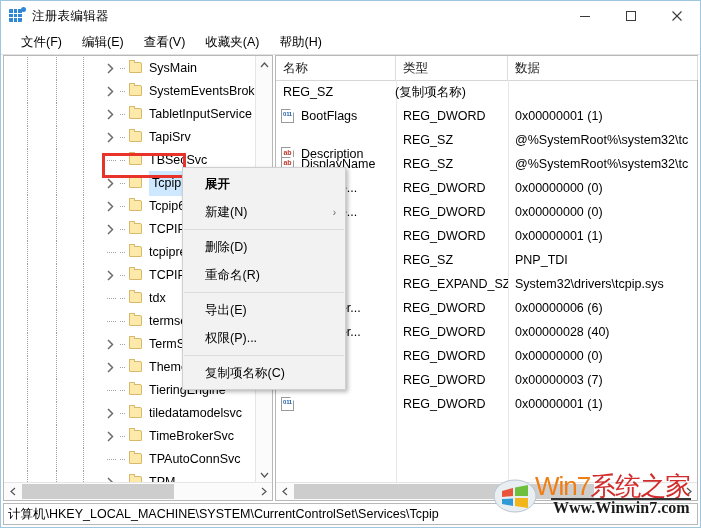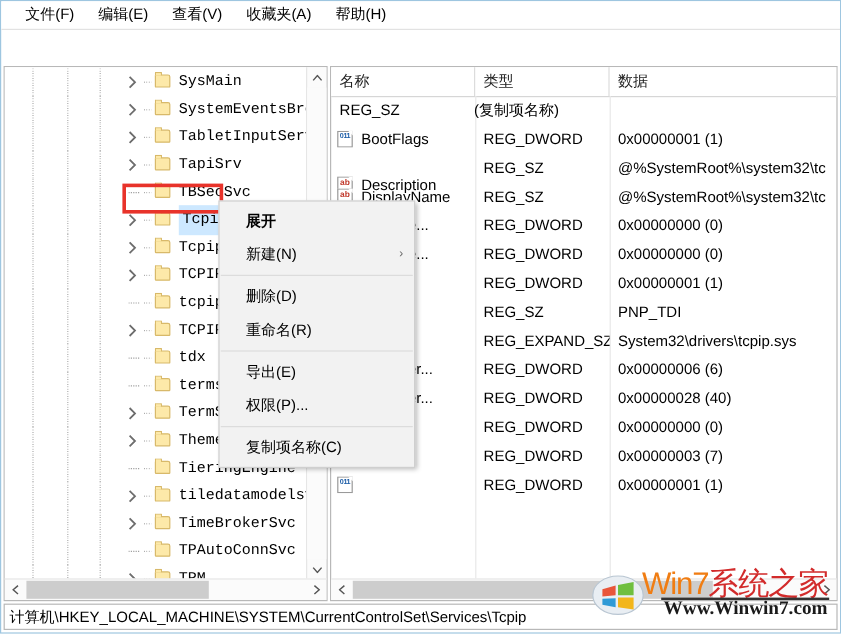--- a/index.html
+++ b/index.html
@@ -33,21 +33,21 @@
            border-bottom:1px solid #e2e2e2;}
   .menu-item{font-size:12.5px;color:#000;padding:0 10px;line-height:23px;white-space:nowrap;}
 
   
   .content{position:absolute;left:2px;top:54px;right:2px;bottom:26px;display:flex;}
   .pane{position:relative;border:1px solid #b8b8b8;background:#fff;box-sizing:border-box;}
   .left-pane{width:270px;flex:0 0 270px;}
   .right-pane{flex:1 1 auto;margin-left:2px;}
 
   
-  .tree-scroll{position:absolute;left:0;top:0;right:16px;bottom:17px;overflow:hidden;background:#fff;font-family:Liberation Mono, monospace;}
+  .tree-scroll{position:absolute;left:0;top:0;right:16px;bottom:17px;overflow:hidden;background:#fff;}
   .tree{position:relative;padding-top:1px;}
   .tree-row{height:23px;display:flex;align-items:center;position:relative;padding-left:0;white-space:nowrap;}
   .guides{position:absolute;left:0;top:0;height:23px;width:116px;pointer-events:none;}
   .guide{position:absolute;top:0;width:1px;height:23px;
      background-image:linear-gradient(to bottom,#a0a0a0 1px,transparent 1px);
      background-size:1px 2px;}
   .chev{width:16px;height:23px;flex:0 0 16px;margin-left:100px;position:relative;}
   .chev svg{position:absolute;left:3px;top:6px;}
   .dashdot{width:8px;height:23px;flex:0 0 8px;position:relative;}
   .dashdot::before{content:"";position:absolute;left:0;top:11px;width:6px;height:1px;
@@ -119,20 +119,47 @@
   .wm-cn{color:#d22b2b;}
   .wm-url{position:absolute;left:62px;top:34px;font-family:"Liberation Serif","DejaVu Serif",serif;
           font-size:16px;font-weight:bold;color:#1a1a1a;white-space:nowrap;}
   .wm-rule{position:absolute;left:60px;top:33px;width:140px;height:2px;background:#333;}
 </style>
 </head>
 <body>
 
 <div class="app">
 
+  <div class="titlebar">
+    <div class="title-icon">
+      <div class="grid"></div>
+        <div class="vbar"></div>
+        <div class="vbar2"></div>
+        <div class="dot"></div>
+    </div>
+    <div class="title-text">注册表编辑器</div>
+    <div class="win-controls">
+      <div class="win-btn">
+        <svg width="12" height="12" viewBox="0 0 12 12">
+            <line x1="1" y1="6.5" x2="11" y2="6.5" stroke="#3a3a3a" stroke-width="1"></line>
+          </svg>
+      </div>
+      <div class="win-btn">
+        <svg width="12" height="12" viewBox="0 0 12 12">
+            <rect x="1.5" y="1.5" width="9" height="9" fill="none" stroke="#3a3a3a" stroke-width="1"></rect>
+          </svg>
+      </div>
+      <div class="win-btn">
+        <svg width="12" height="12" viewBox="0 0 12 12">
+            <line x1="1.5" y1="1.5" x2="10.5" y2="10.5" stroke="#3a3a3a" stroke-width="1.1"></line>
+            <line x1="10.5" y1="1.5" x2="1.5" y2="10.5" stroke="#3a3a3a" stroke-width="1.1"></line>
+          </svg>
+      </div>
+    </div>
+  </div>
 
   <div class="menubar" id="menubar">
       <div class="menu-item">文件(F)</div>
       <div class="menu-item">编辑(E)</div>
       <div class="menu-item">查看(V)</div>
       <div class="menu-item">收藏夹(A)</div>
       <div class="menu-item">帮助(H)</div>
     </div>
 
   <div class="content">

